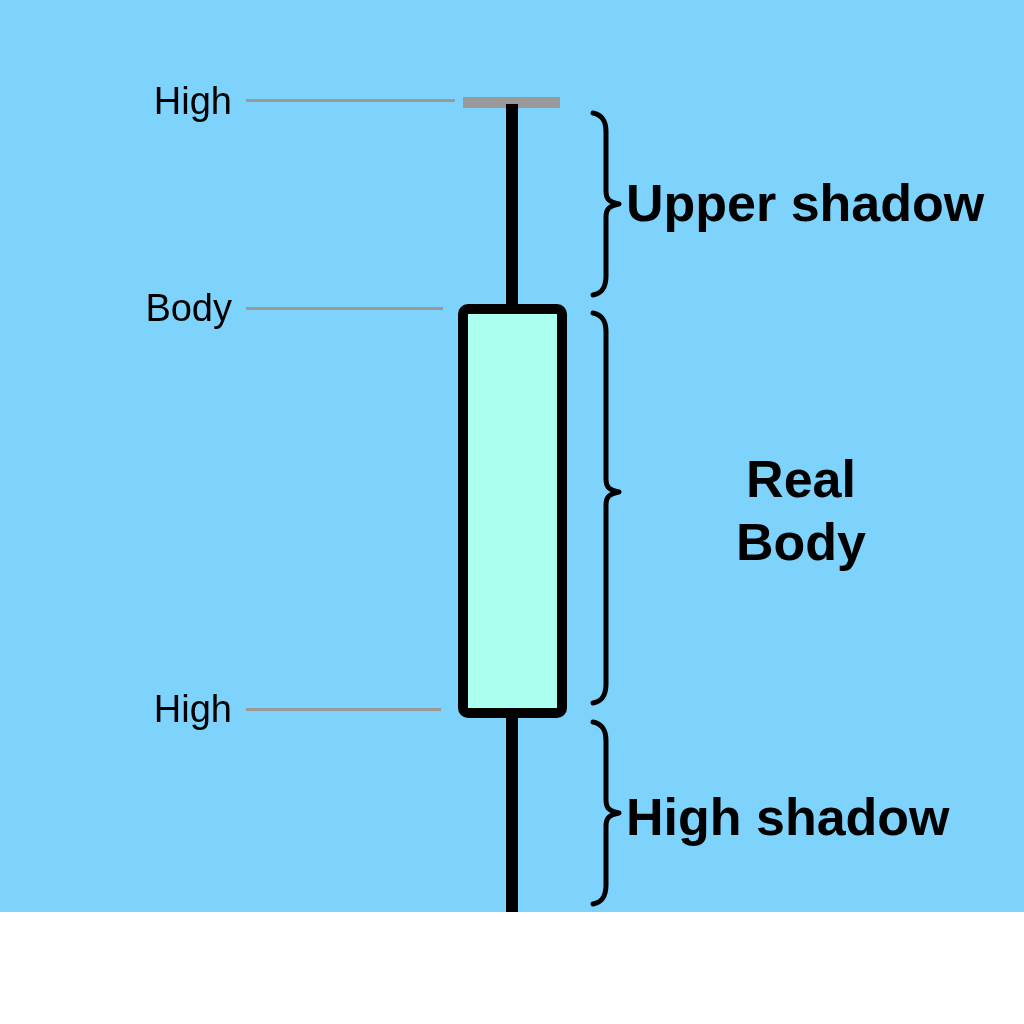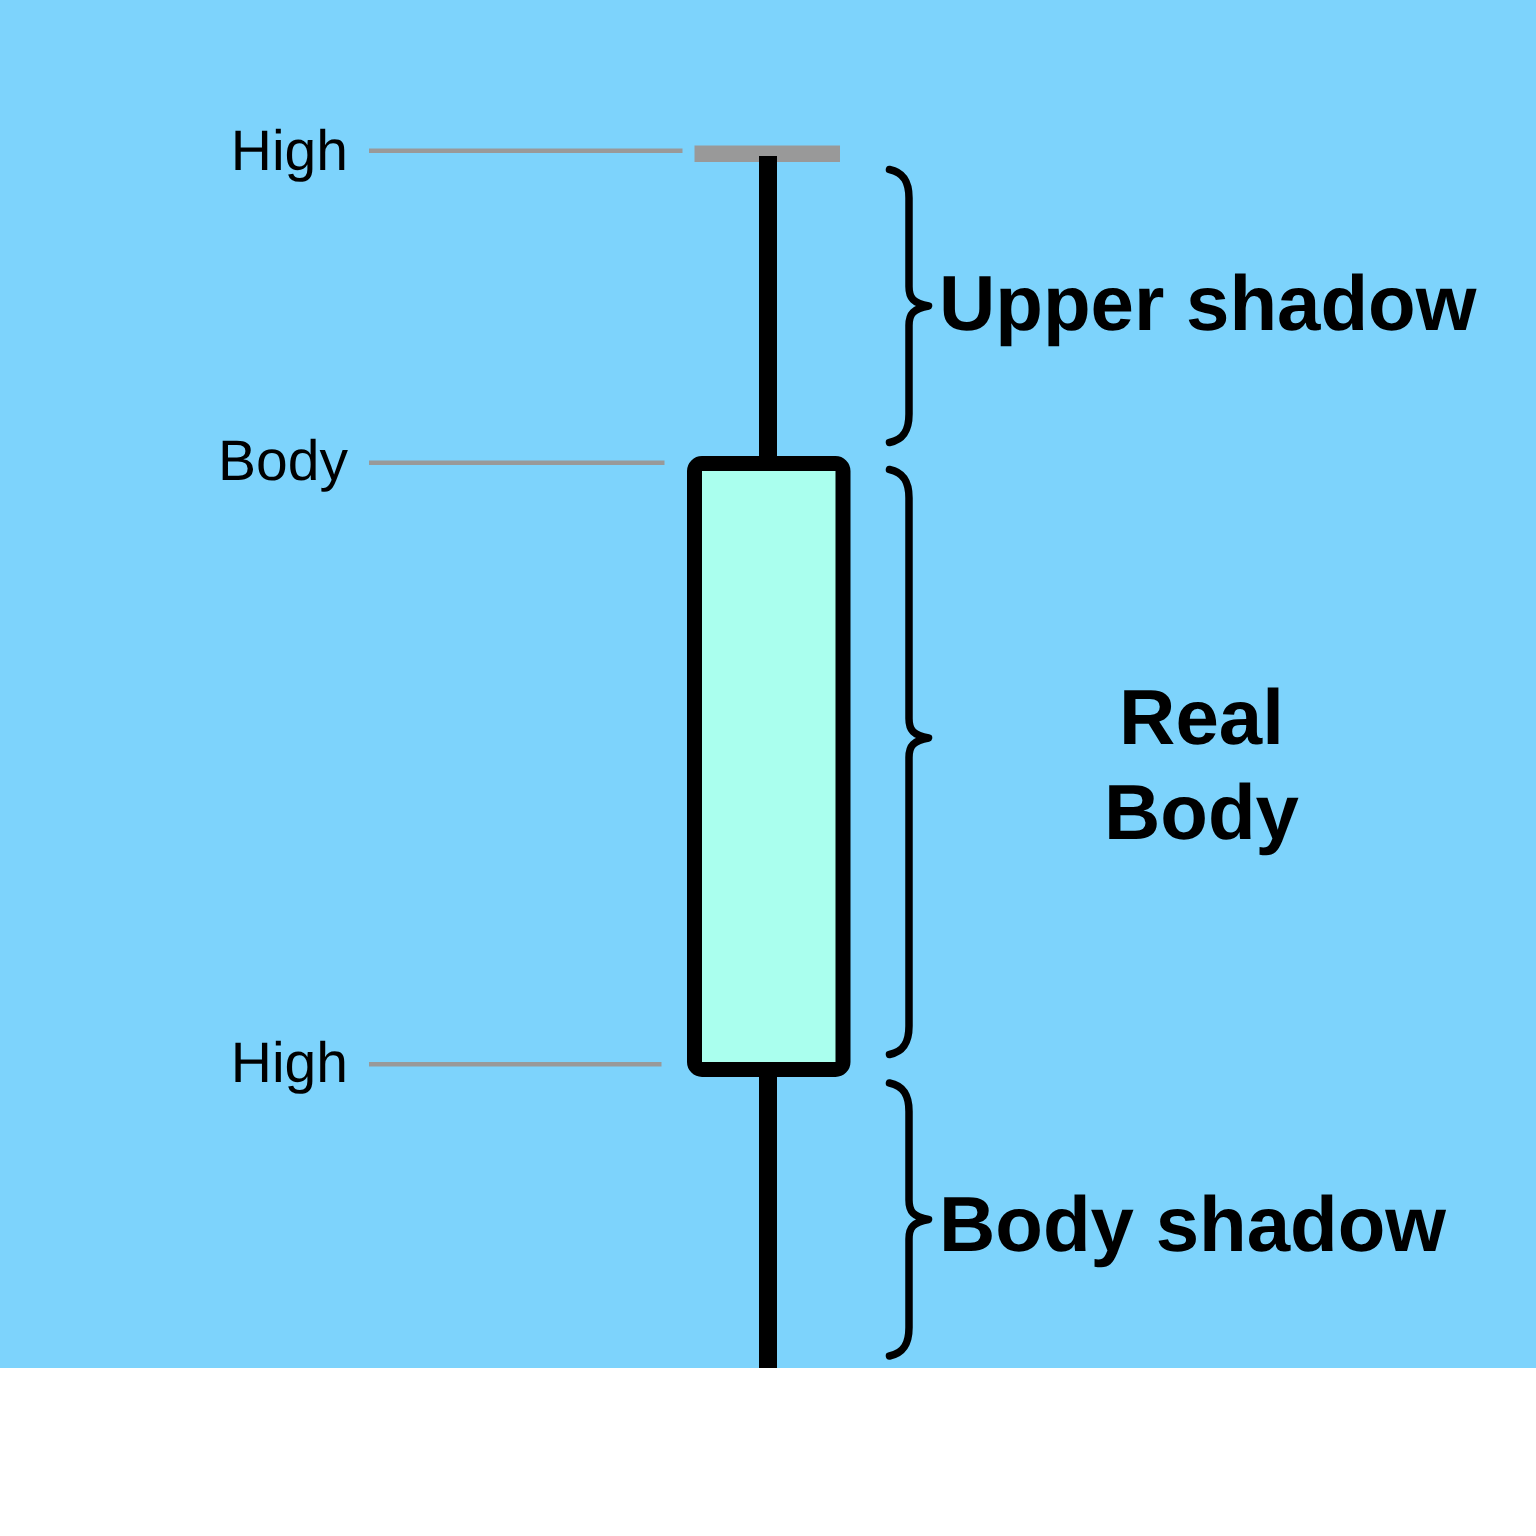--- a/index.html
+++ b/index.html
@@ -151,15 +151,15 @@
              C 606 895 603 902 593 904"></path>
   </svg>
 
   <div class="annot upper">Upper shadow</div>
 
   <div class="annot realbody">
     <div>Real</div>
     <div>Body</div>
   </div>
 
-  <div class="annot lower">Body shadow</div>
+  <div class="annot lower">High shadow</div>
 
 </div>
 
 </body></html>

